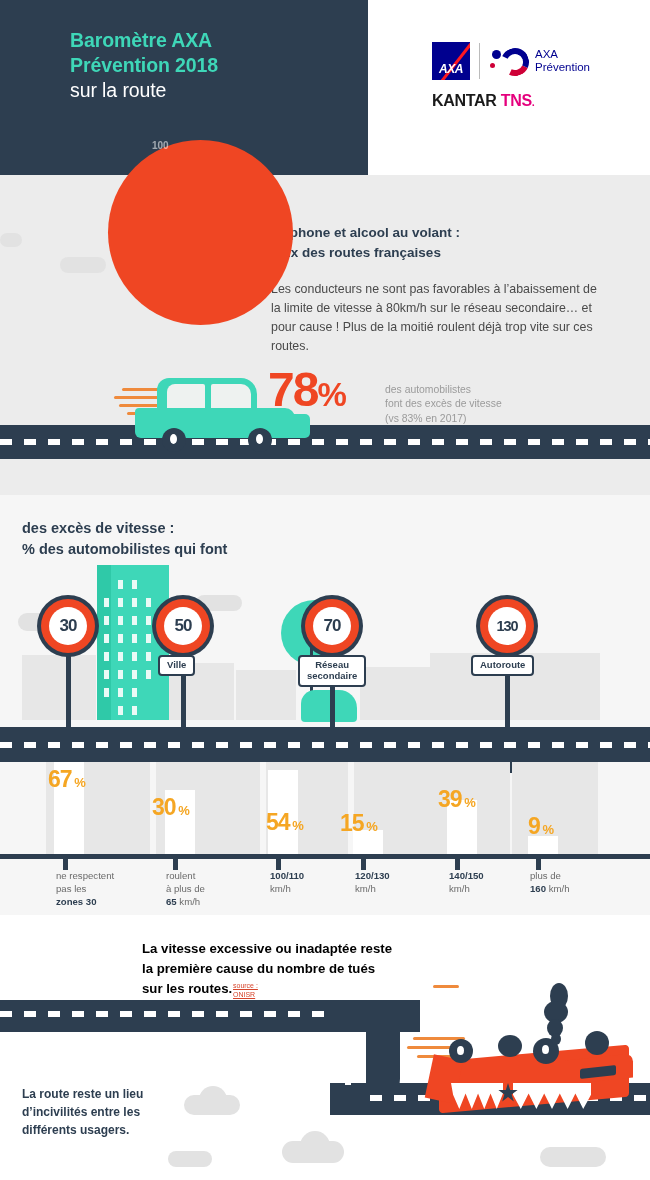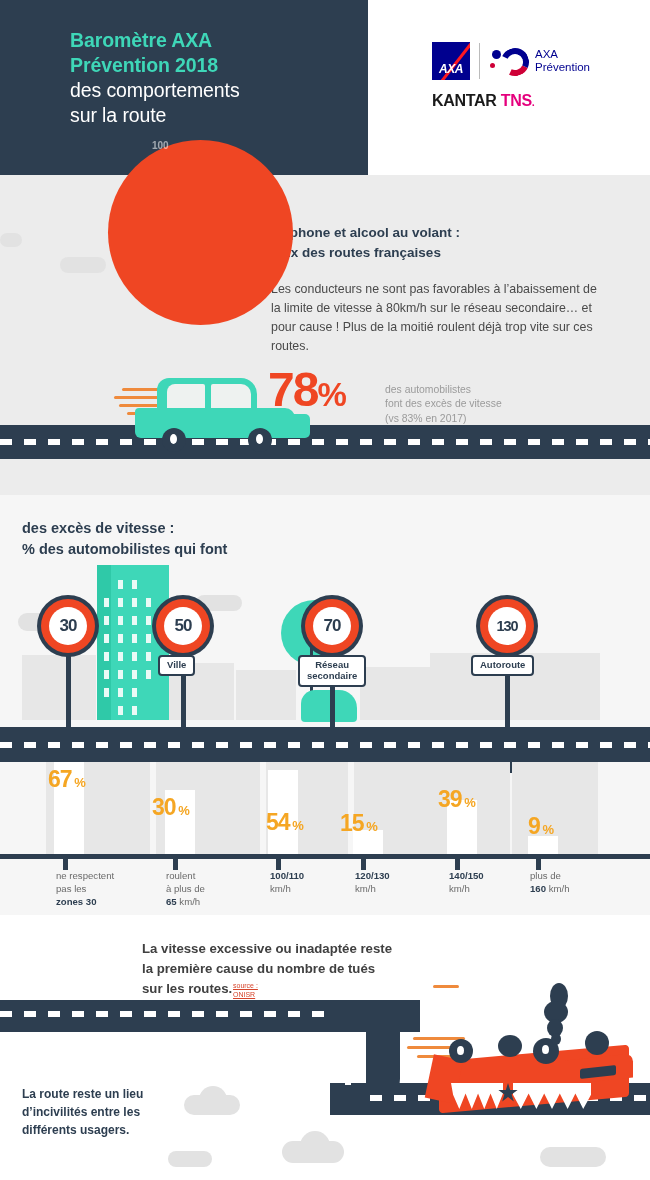--- a/index.html
+++ b/index.html
@@ -92,21 +92,21 @@
 
   .bar { position:absolute; background:#ffffff; top:0; }
   .barlabel { position:absolute; color:#f5a623; font-weight:bold; font-size:23px; line-height:1; letter-spacing:-1px;}
   .barlabel .s { font-size:13px; }
   .tick { position:absolute; width:5px; height:11px; background:#2d3e50; }
   .cap { position:absolute; color:#6b6b6b; font-size:9.6px; line-height:1.38; width:92px; }
   .cap b { color:#2d3e50; }
 
   
   .sec4 { position:absolute; top:915px; left:0; width:650px; height:265px; background:#ffffff; overflow:hidden; }
-  .redtxt { position:absolute; top:24px; left:142px; color:#404040; font-size:13.2px; font-weight:bold; line-height:1.5; width:320px; }
+  .redtxt { position:absolute; top:24px; left:142px; color:#000000; font-size:13.2px; font-weight:bold; line-height:1.5; width:320px; }
   .srctxt { position:absolute; top:66px; left:233px; color:#d6452c; font-size:7px; line-height:1.3; text-decoration:underline; }
   .bluetxt { position:absolute; top:170px; left:22px; color:#2d3e50; font-size:12px; font-weight:bold; line-height:1.5; }
 
   .road-curve { position:absolute; left:0; top:85px; width:420px; height:32px; background:#2d3e50; }
   .road-down { position:absolute; left:330px; top:85px; width:70px; height:115px; background:#2d3e50; border-radius:0 0 36px 0;}
   .road-bottom { position:absolute; left:330px; top:168px; width:320px; height:32px; background:#2d3e50; }
   .road-cutout { position:absolute; left:330px; top:117px; width:36px; height:51px; background:#ffffff; border-radius:0 0 0 0;}
 
   .crash { position:absolute; left:405px; top:1005px; width:245px; height:110px; }
 
@@ -115,21 +115,20 @@
 </head>
 <body>
 
 <div class="page">
 
   <div class="header">
     <div class="header-dark"></div>
     <div class="header-title">
       <span class="t-teal">Baromètre AXA</span>
       <span class="t-teal">Prévention 2018</span>
-      <span class="t-white">des comportements</span>
       <span class="t-white">sur la route</span>
     </div>
 
     <div class="logos">
       <div class="logo-row">
         <div class="axa-box">
           <div class="axa-slash"></div>
           <div class="axa-txt">AXA</div>
         </div>
         <div class="logo-div"></div>

